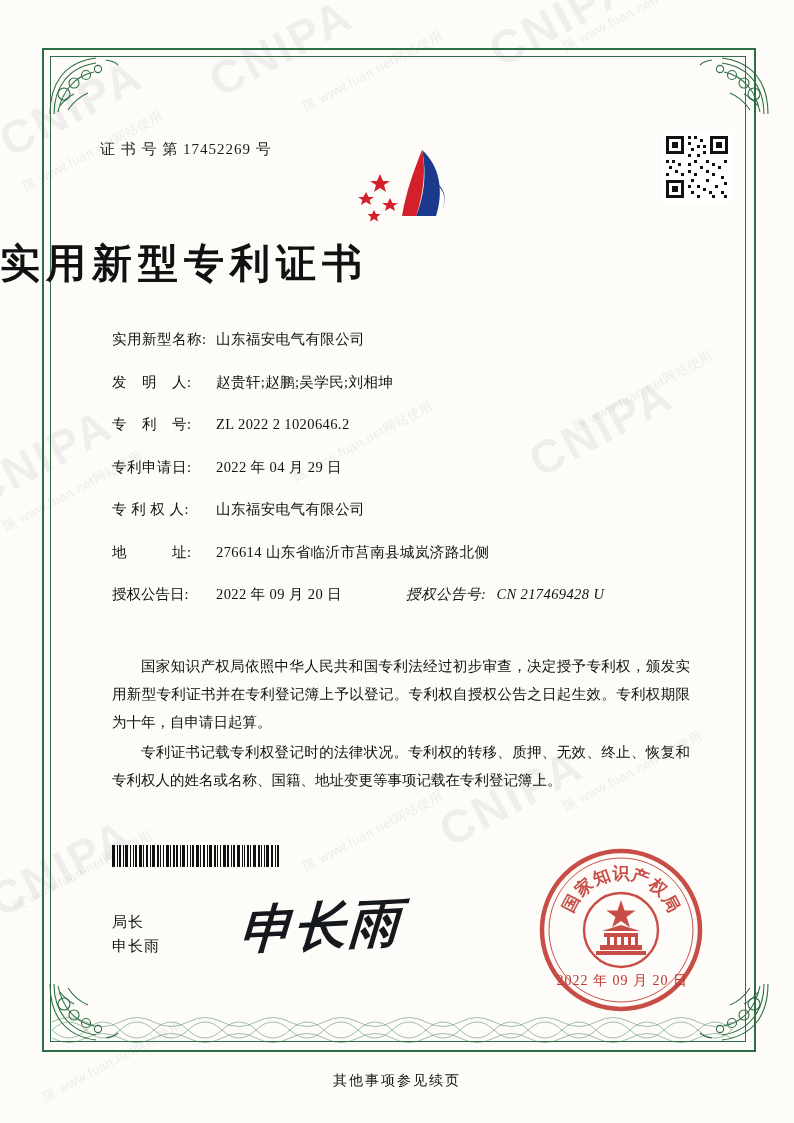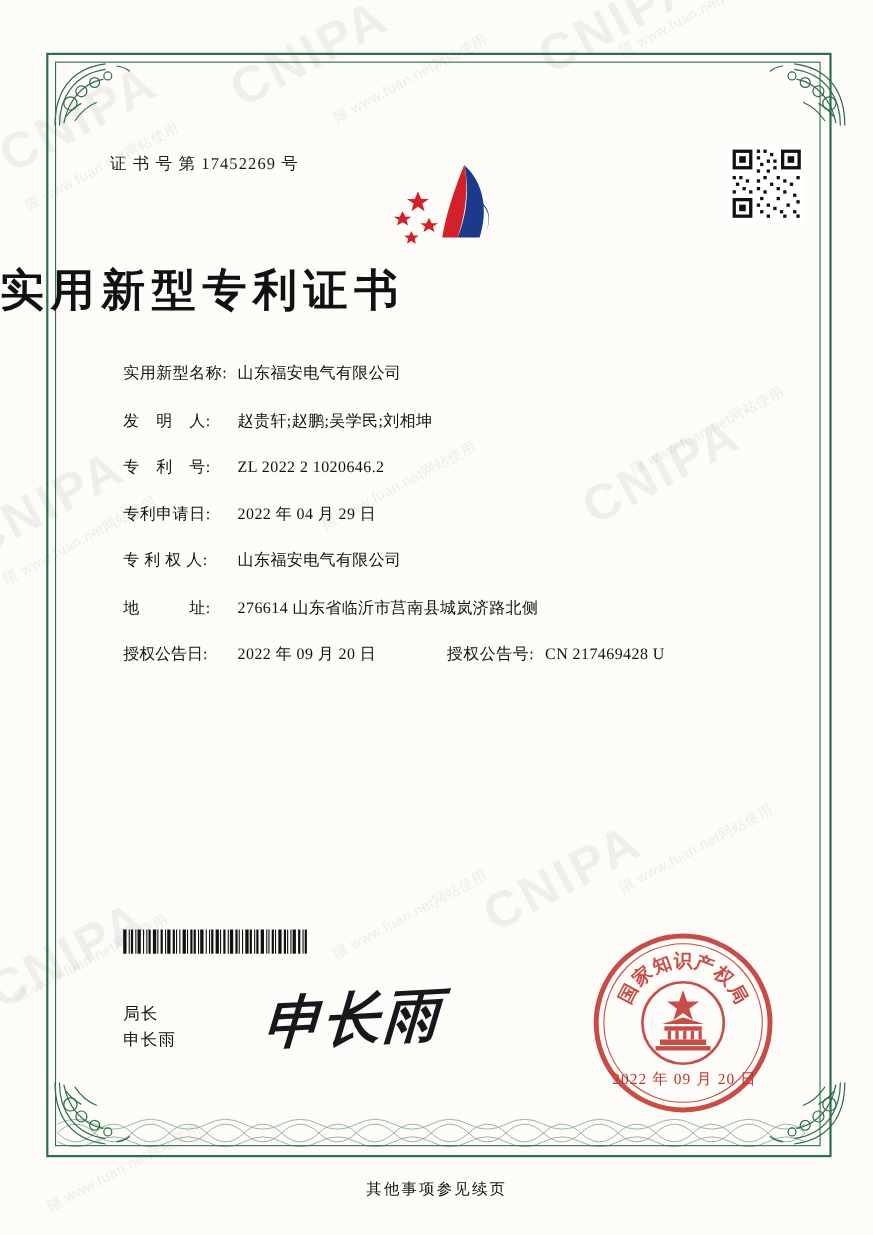--- a/index.html
+++ b/index.html
@@ -127,21 +127,22 @@
     width: 104px;
     flex: 0 0 104px;
     letter-spacing: .5px;
   }
   .flabel.sp1 { letter-spacing: 0; }
   .fvalue { letter-spacing: .4px; }
   .frow.dual { justify-content: flex-start; }
   .frow .col2 {
     margin-left: 64px;
     display: flex;
-    align-items: flex-end;
+    align-items: center;
+    font-style: italic;
   }
   .frow .col2 .flabel { width: auto; flex: none; margin-right: 10px; }
 
   
   .paras {
     position: absolute;
     left: 112px;
     top: 652px;
     width: 578px;
     font-size: 14.5px;
@@ -440,20 +441,24 @@
     <div class="frow dual" style="margin-top:4px;">
       <span class="flabel sp1">授权公告日:</span>
       <span class="fvalue">2022 年 09 月 20 日</span>
       <span class="col2">
         <span class="flabel">授权公告号:</span>
         <span class="fvalue">CN 217469428 U</span>
       </span>
     </div>
   </div>
 
+  <div class="paras">
+    <p>国家知识产权局依照中华人民共和国专利法经过初步审查，决定授予专利权，颁发实用新型专利证书并在专利登记簿上予以登记。专利权自授权公告之日起生效。专利权期限为十年，自申请日起算。</p>
+    <p>专利证书记载专利权登记时的法律状况。专利权的转移、质押、无效、终止、恢复和专利权人的姓名或名称、国籍、地址变更等事项记载在专利登记簿上。</p>
+  </div>
 
   <div class="barcode">
     <i style="width:3px"></i>
       <i style="width:1px"></i>
       <i style="width:2px"></i>
       <i style="width:1px"></i>
       <i style="width:3px"></i>
     <i style="width:1px"></i>
       <i style="width:1px"></i>
       <i style="width:2px"></i>

